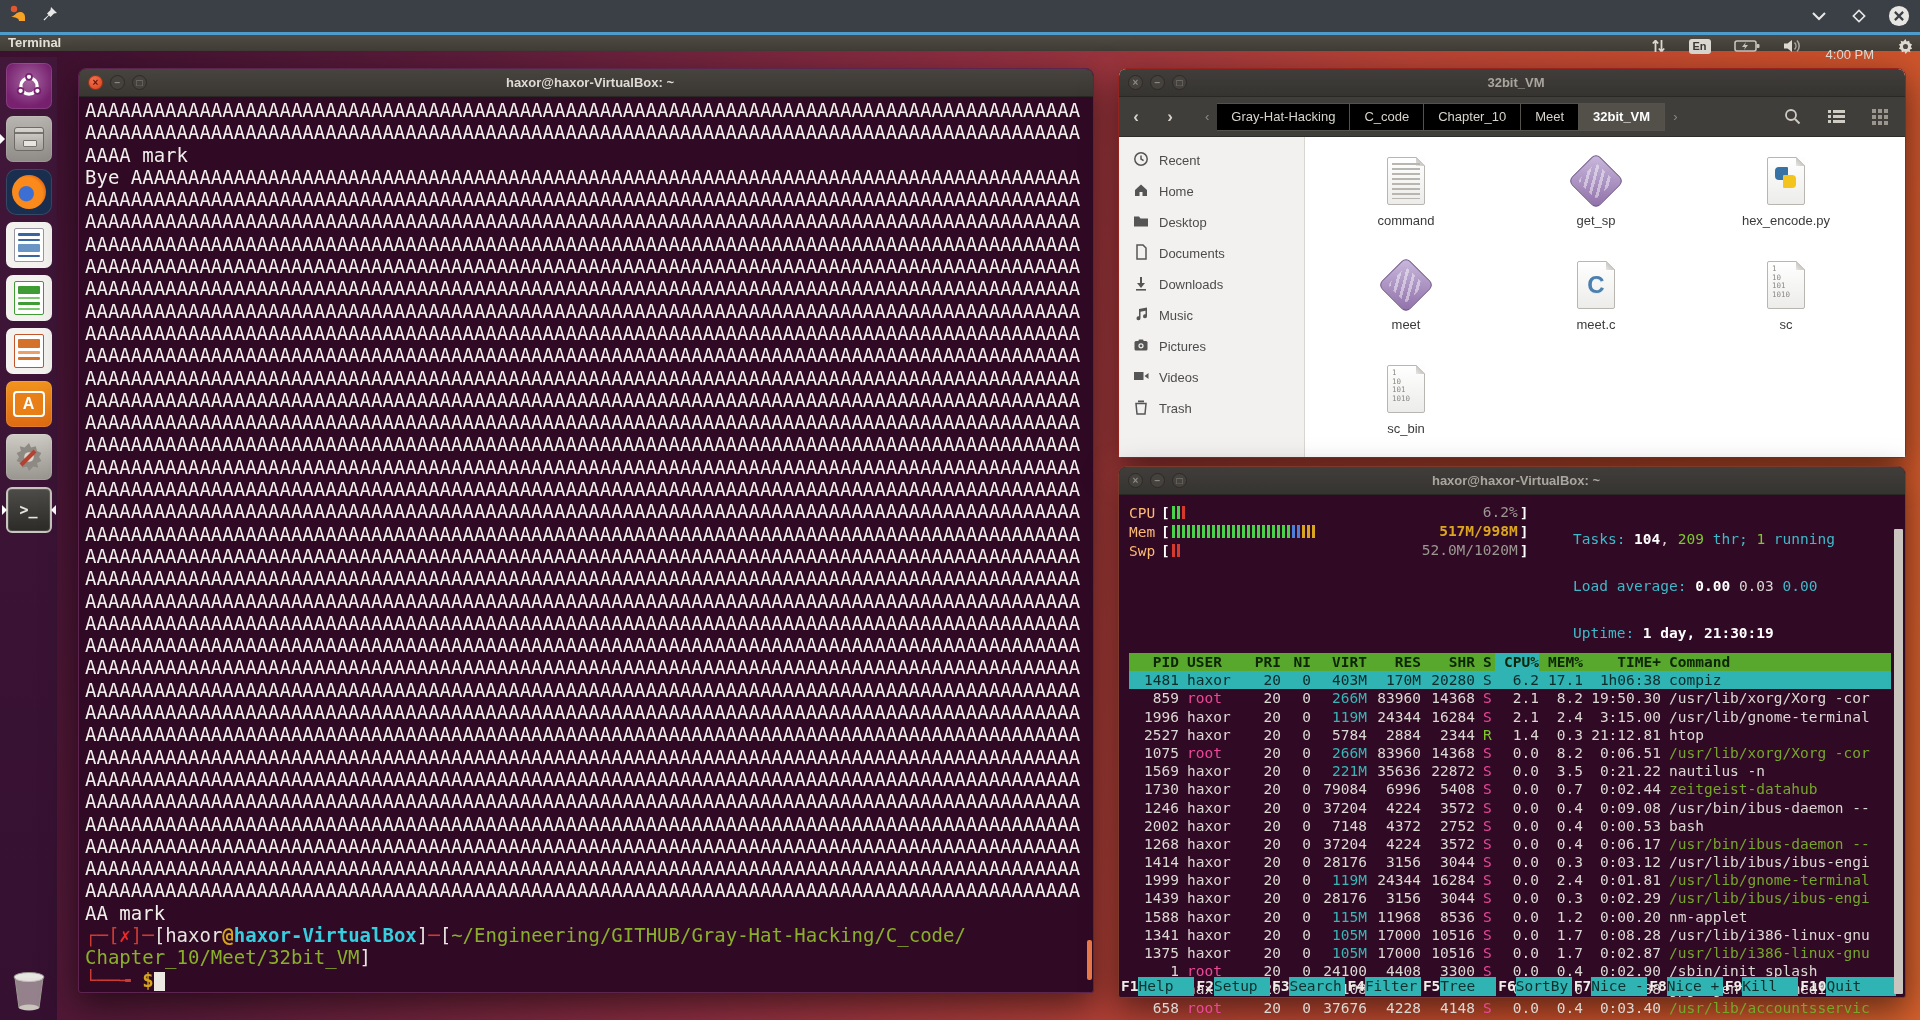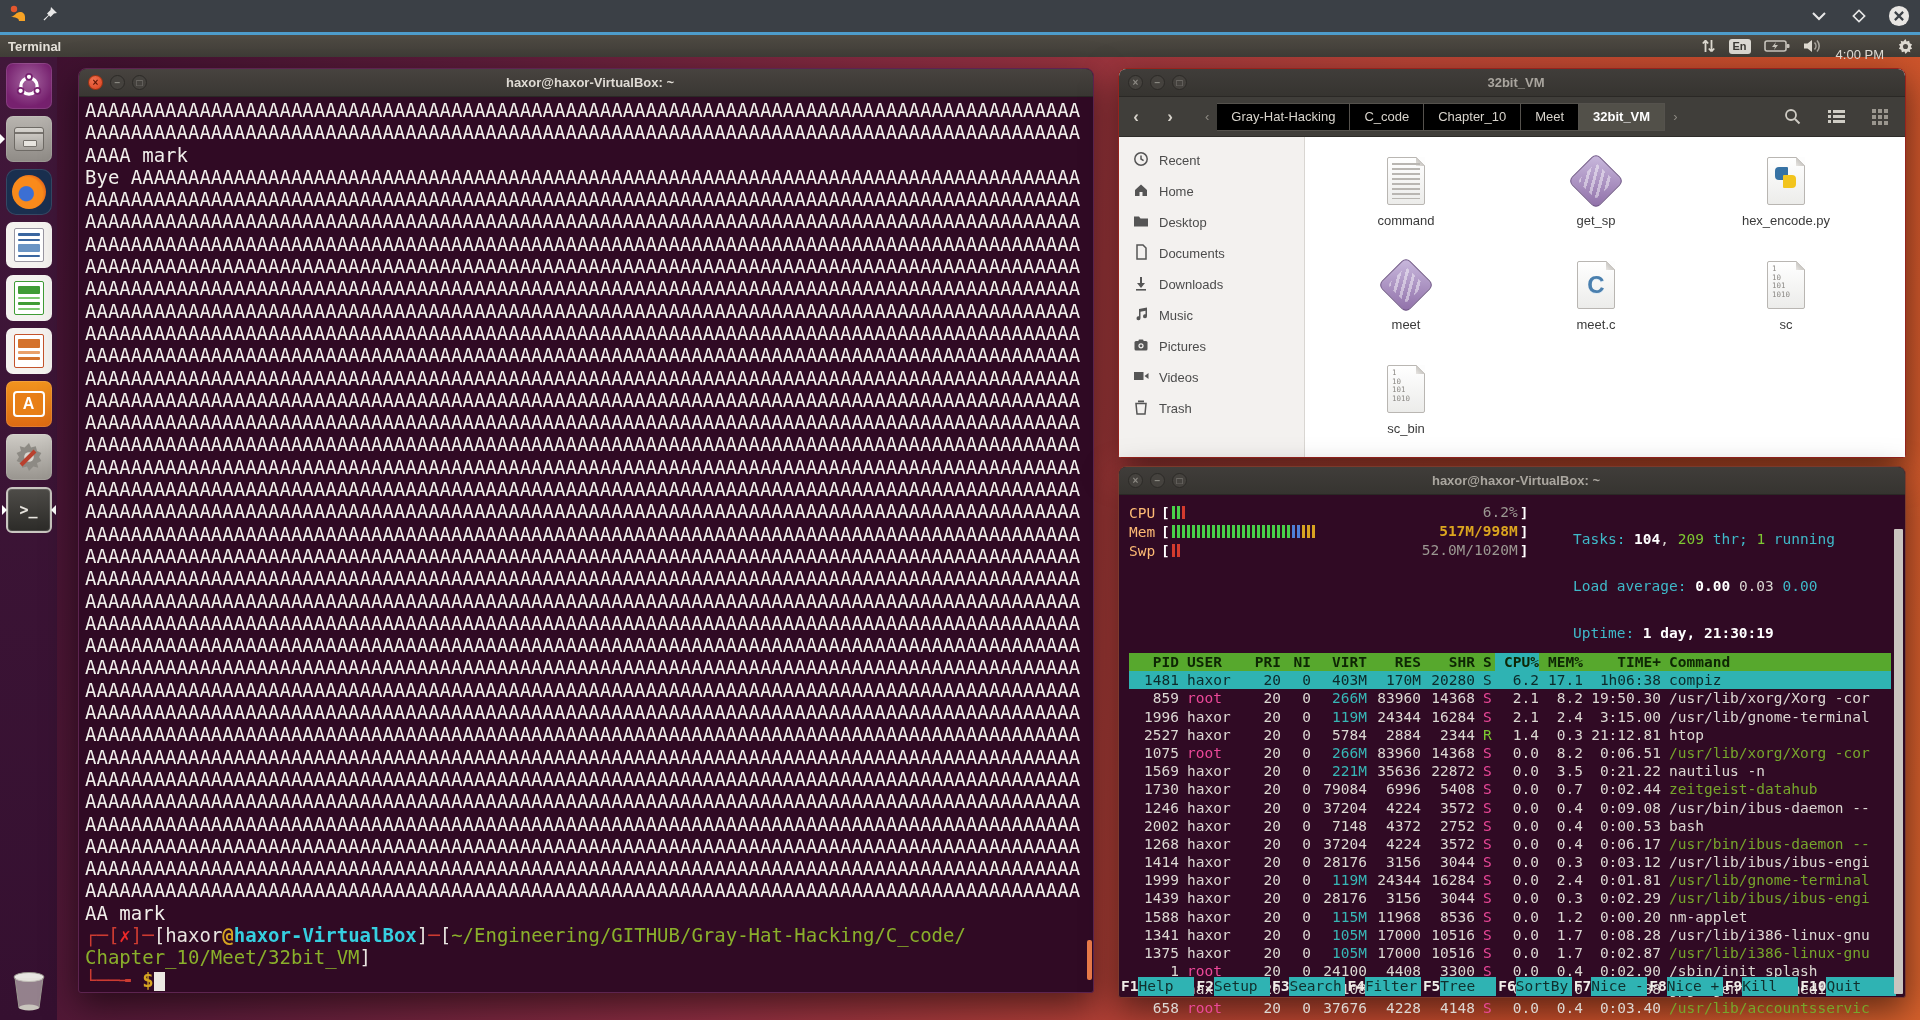--- a/index.html
+++ b/index.html
@@ -11,25 +11,25 @@
   
   .vbox-bar { position:absolute; left:0; top:0; width:100%; height:32px; background:#3b4046;
     display:flex; align-items:center; color:#e8e8e8; }
   .vb-left { position:absolute; left:8px; top:0; height:32px; display:flex; align-items:center; gap:14px; }
   .vb-title { width:100%; text-align:center; font-size:15px; color:#f0f0f0; }
   .vb-controls { position:absolute; right:10px; top:0; height:32px; display:flex; align-items:center; gap:18px; }
   .vbtn { width:22px; height:22px; display:flex; align-items:center; justify-content:center; cursor:default; }
   .accent-line { position:absolute; left:0; top:32px; width:100%; height:3px; background:#4d9ccb; }
 
   
-  .menubar { position:absolute; left:0; top:35px; width:100%; height:22px;
-    background:linear-gradient(#4f4b44,#403d37); display:flex; align-items:center;
+  .menubar { position:absolute; left:0; top:35px; width:100%; height:16px;
+    background:linear-gradient(#4f4b44,#403d37); display:flex; align-items:flex-start;
     color:#dfdbd2; font-size:13px; }
   .menu-app { margin-left:8px; font-weight:bold; color:#e4e0d8; }
-  .tray { position:absolute; right:6px; top:0; height:22px; display:flex; align-items:center; gap:13px; }
+  .tray { position:absolute; right:6px; top:0; height:22px; display:flex; align-items:center; gap:23px; }
   .tray .en-badge { background:#dcd9d3; color:#3a3833; font-size:11px; font-weight:bold;
     border-radius:3px; padding:1px 4px; line-height:13px; }
   .tray .time { font-size:13px; color:#e4e0d8;margin-top:16px; }
   .tray svg { display:block; }
 
   
   .dock { position:absolute; left:0; top:57px; width:57px; height:963px;
     background:linear-gradient(#41173a,#351030); }
   .dock-item { position:relative; width:46px; height:46px; margin:6px auto 7px auto; border-radius:7px;
     display:flex; align-items:center; justify-content:center;

